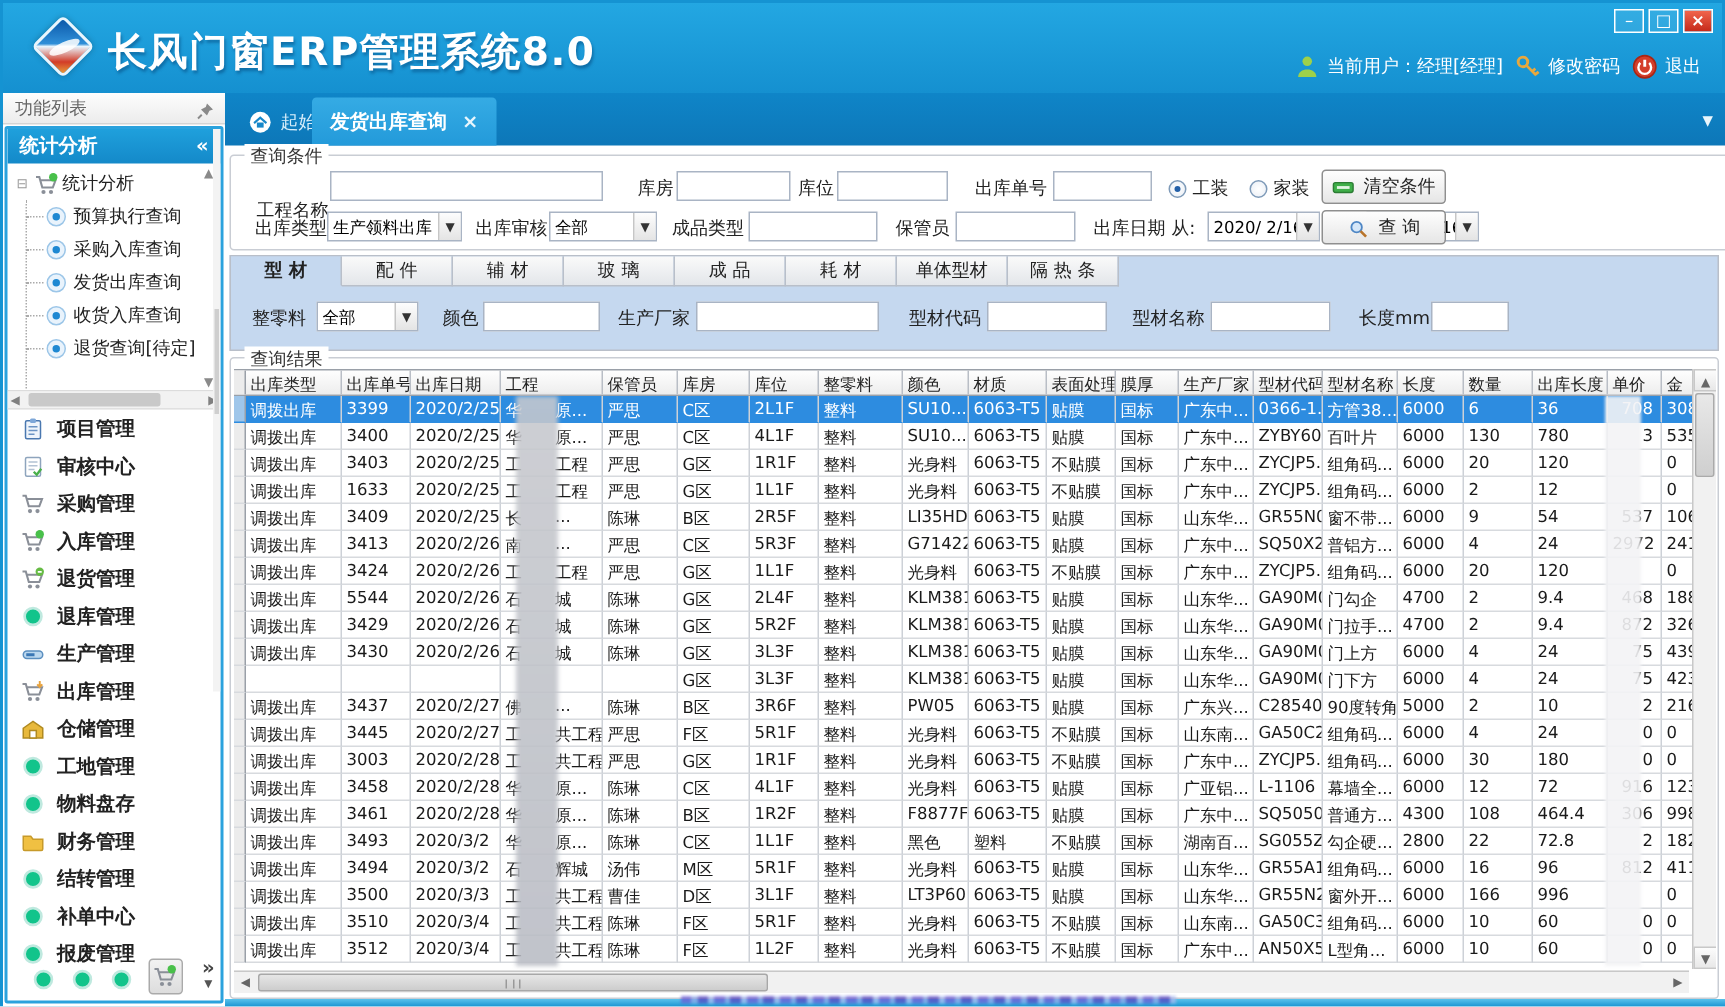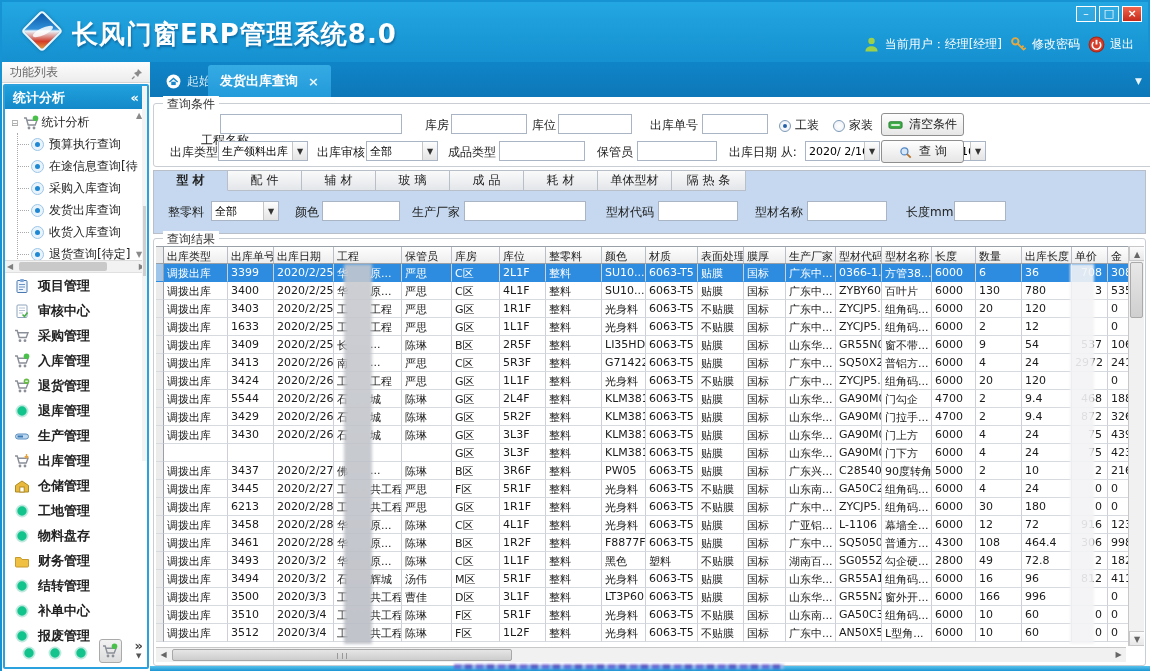--- a/index.html
+++ b/index.html
@@ -179,24 +179,20 @@
               </svg></span>
           <span>统计分析</span>
         </div>
         <div id="tree-list">
             <div class="tree-item">
               <span class="dot-ic"></span>
               <span>预算执行查询</span>
             </div>
             <div class="tree-item">
               <span class="dot-ic"></span>
-              <span>在途信息查询[待</span>
-            </div>
-            <div class="tree-item">
-              <span class="dot-ic"></span>
               <span>采购入库查询</span>
             </div>
             <div class="tree-item">
               <span class="dot-ic"></span>
               <span>发货出库查询</span>
             </div>
             <div class="tree-item">
               <span class="dot-ic"></span>
               <span>收货入库查询</span>
             </div>
@@ -364,21 +360,21 @@
       <div class="tab active">
         <span>发货出库查询</span>
         <span class="x">×</span>
       </div>
       <span class="tab-overflow">▼</span>
     </div>
 
     <div class="groupbox qbox">
       <span class="gb-label">查询条件</span>
 
-      <span class="f-label" style="left:17px;top:28px;margin-left:30px;">工程名称</span>
+      <span class="f-label" style="left:17px;top:28px;">工程名称</span>
       <input class="t-input" style="left: 66px; top: 10px; width: 182px;" value="">
       <span class="f-label" style="left:271px;top:13px;">库房</span>
       <input class="t-input" style="left: 297px; top: 10px; width: 76px;" value="">
       <span class="f-label" style="left:378px;top:13px;">库位</span>
       <input class="t-input" style="left: 404px; top: 10px; width: 74px;" value="">
       <span class="f-label" style="left:496px;top:13px;">出库单号</span>
       <input class="t-input" style="left: 548px; top: 10px; width: 66px;" value="">
       <span class="radio sel" style="left:625px;top:13px;">
           <span class="rb"></span>
           <span>工装</span>
@@ -780,21 +776,21 @@
               <div class="c" style="width:50px;">组角码...</div>
               <div class="c" style="width:44px;">6000</div>
               <div class="c" style="width:46px;">4</div>
               <div class="c" style="width:50px;">24</div>
               <div class="c price" style="width:36px;">0</div>
               <div class="c" style="width:24px;">0</div>
             </div>
             <div class="g-row">
               <div class="c ind" style="width:8px;"></div>
               <div class="c" style="width:64px;">调拨出库</div>
-              <div class="c" style="width:46px;">6213</div>
+              <div class="c" style="width:46px;">3003</div>
               <div class="c" style="width:60px;">2020/2/28</div>
               <div class="c" style="width:68px;"><span>工</span><span class="suf">共工程</span></div>
               <div class="c" style="width:50px;">严思</div>
               <div class="c" style="width:48px;">G区</div>
               <div class="c" style="width:46px;">1R1F</div>
               <div class="c" style="width:56px;">整料</div>
               <div class="c" style="width:44px;">光身料</div>
               <div class="c" style="width:52px;">6063-T5</div>
               <div class="c" style="width:46px;">不贴膜</div>
               <div class="c" style="width:42px;">国标</div>
@@ -864,21 +860,21 @@
               <div class="c" style="width:46px;">1L1F</div>
               <div class="c" style="width:56px;">整料</div>
               <div class="c" style="width:44px;">黑色</div>
               <div class="c" style="width:52px;">塑料</div>
               <div class="c" style="width:46px;">不贴膜</div>
               <div class="c" style="width:42px;">国标</div>
               <div class="c" style="width:50px;">湖南百...</div>
               <div class="c" style="width:46px;">SG055Z</div>
               <div class="c" style="width:50px;">勾企硬...</div>
               <div class="c" style="width:44px;">2800</div>
-              <div class="c" style="width:46px;">49</div>
+              <div class="c" style="width:46px;">22</div>
               <div class="c" style="width:50px;">72.8</div>
               <div class="c price" style="width:36px;">2</div>
               <div class="c" style="width:24px;">182</div>
             </div>
             <div class="g-row">
               <div class="c ind" style="width:8px;"></div>
               <div class="c" style="width:64px;">调拨出库</div>
               <div class="c" style="width:46px;">3494</div>
               <div class="c" style="width:60px;">2020/3/2</div>
               <div class="c" style="width:68px;"><span>石</span><span class="suf">辉城</span></div>

